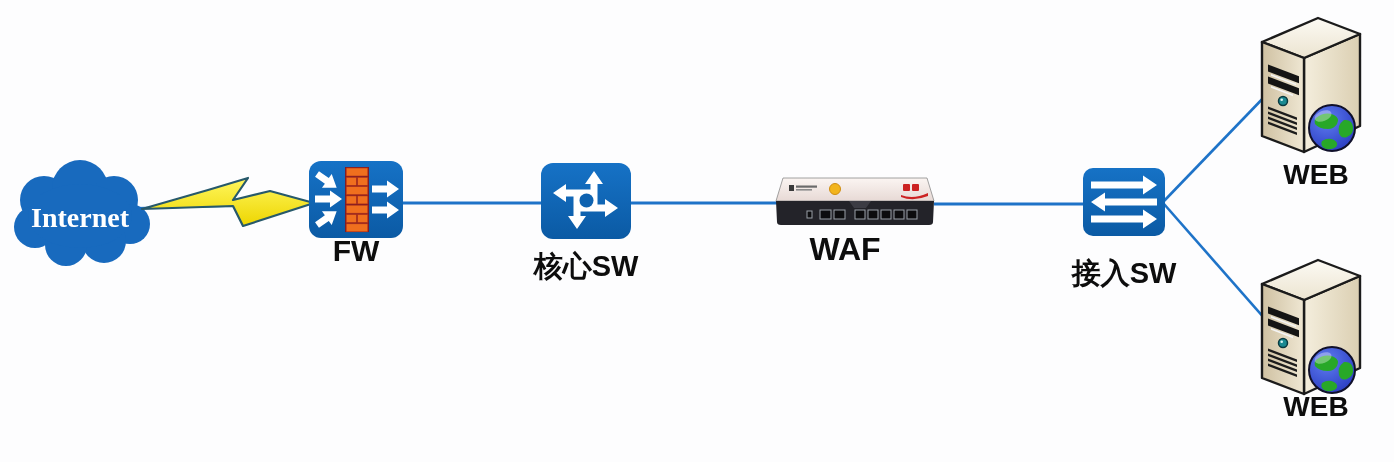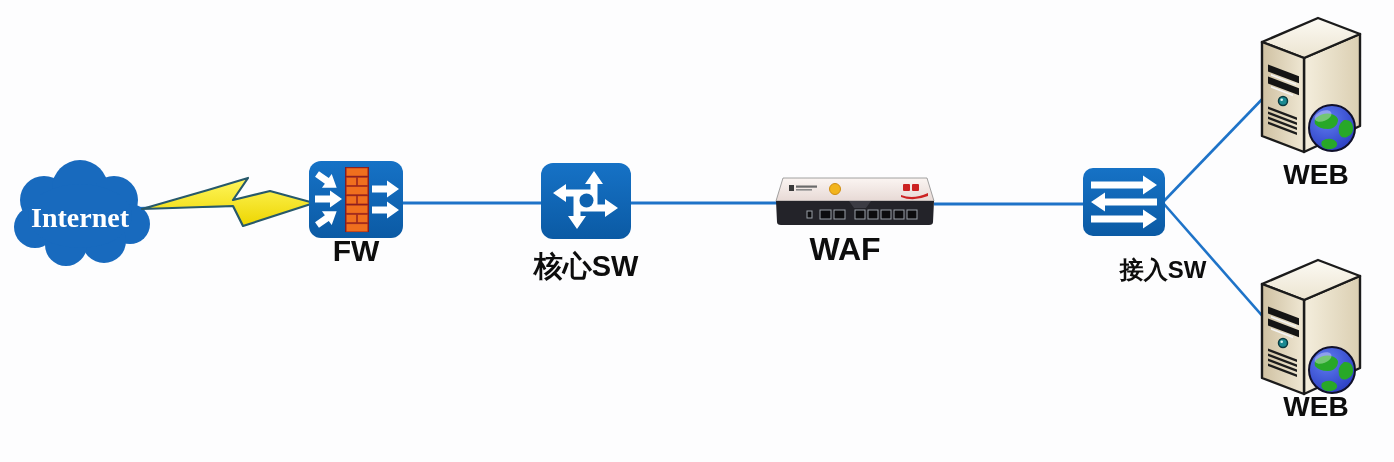--- a/index.html
+++ b/index.html
@@ -14,21 +14,21 @@
   .links-layer{position:absolute;left:0;top:0;z-index:1;}
   .node{position:absolute;z-index:2;}
   .lbl{
     position:absolute;z-index:3;
     font-weight:bold;color:#0d0d0d;
     text-align:center;letter-spacing:0px;
   }
   .lbl-fw{left:308px;top:234px;width:96px;font-size:30px;}
   .lbl-core{left:526px;top:247px;width:120px;font-size:29px;}
   .lbl-waf{left:763px;top:231px;width:164px;font-size:32px;}
-  .lbl-access{left:1097px;top:254px;width:132px;font-size:24px;}
+  .lbl-access{left:1058px;top:254px;width:132px;font-size:29px;}
   .lbl-server{width:140px;font-size:28px;line-height:30px;}
   .lbl-server1{left:1246px;top:160px;}
   .lbl-server2{left:1246px;top:392px;}
   .hidden-defs{position:absolute;width:0;height:0;}
 </style>
 </head>
 <body>
 
 <svg class="hidden-defs" aria-hidden="true">
   <defs>

